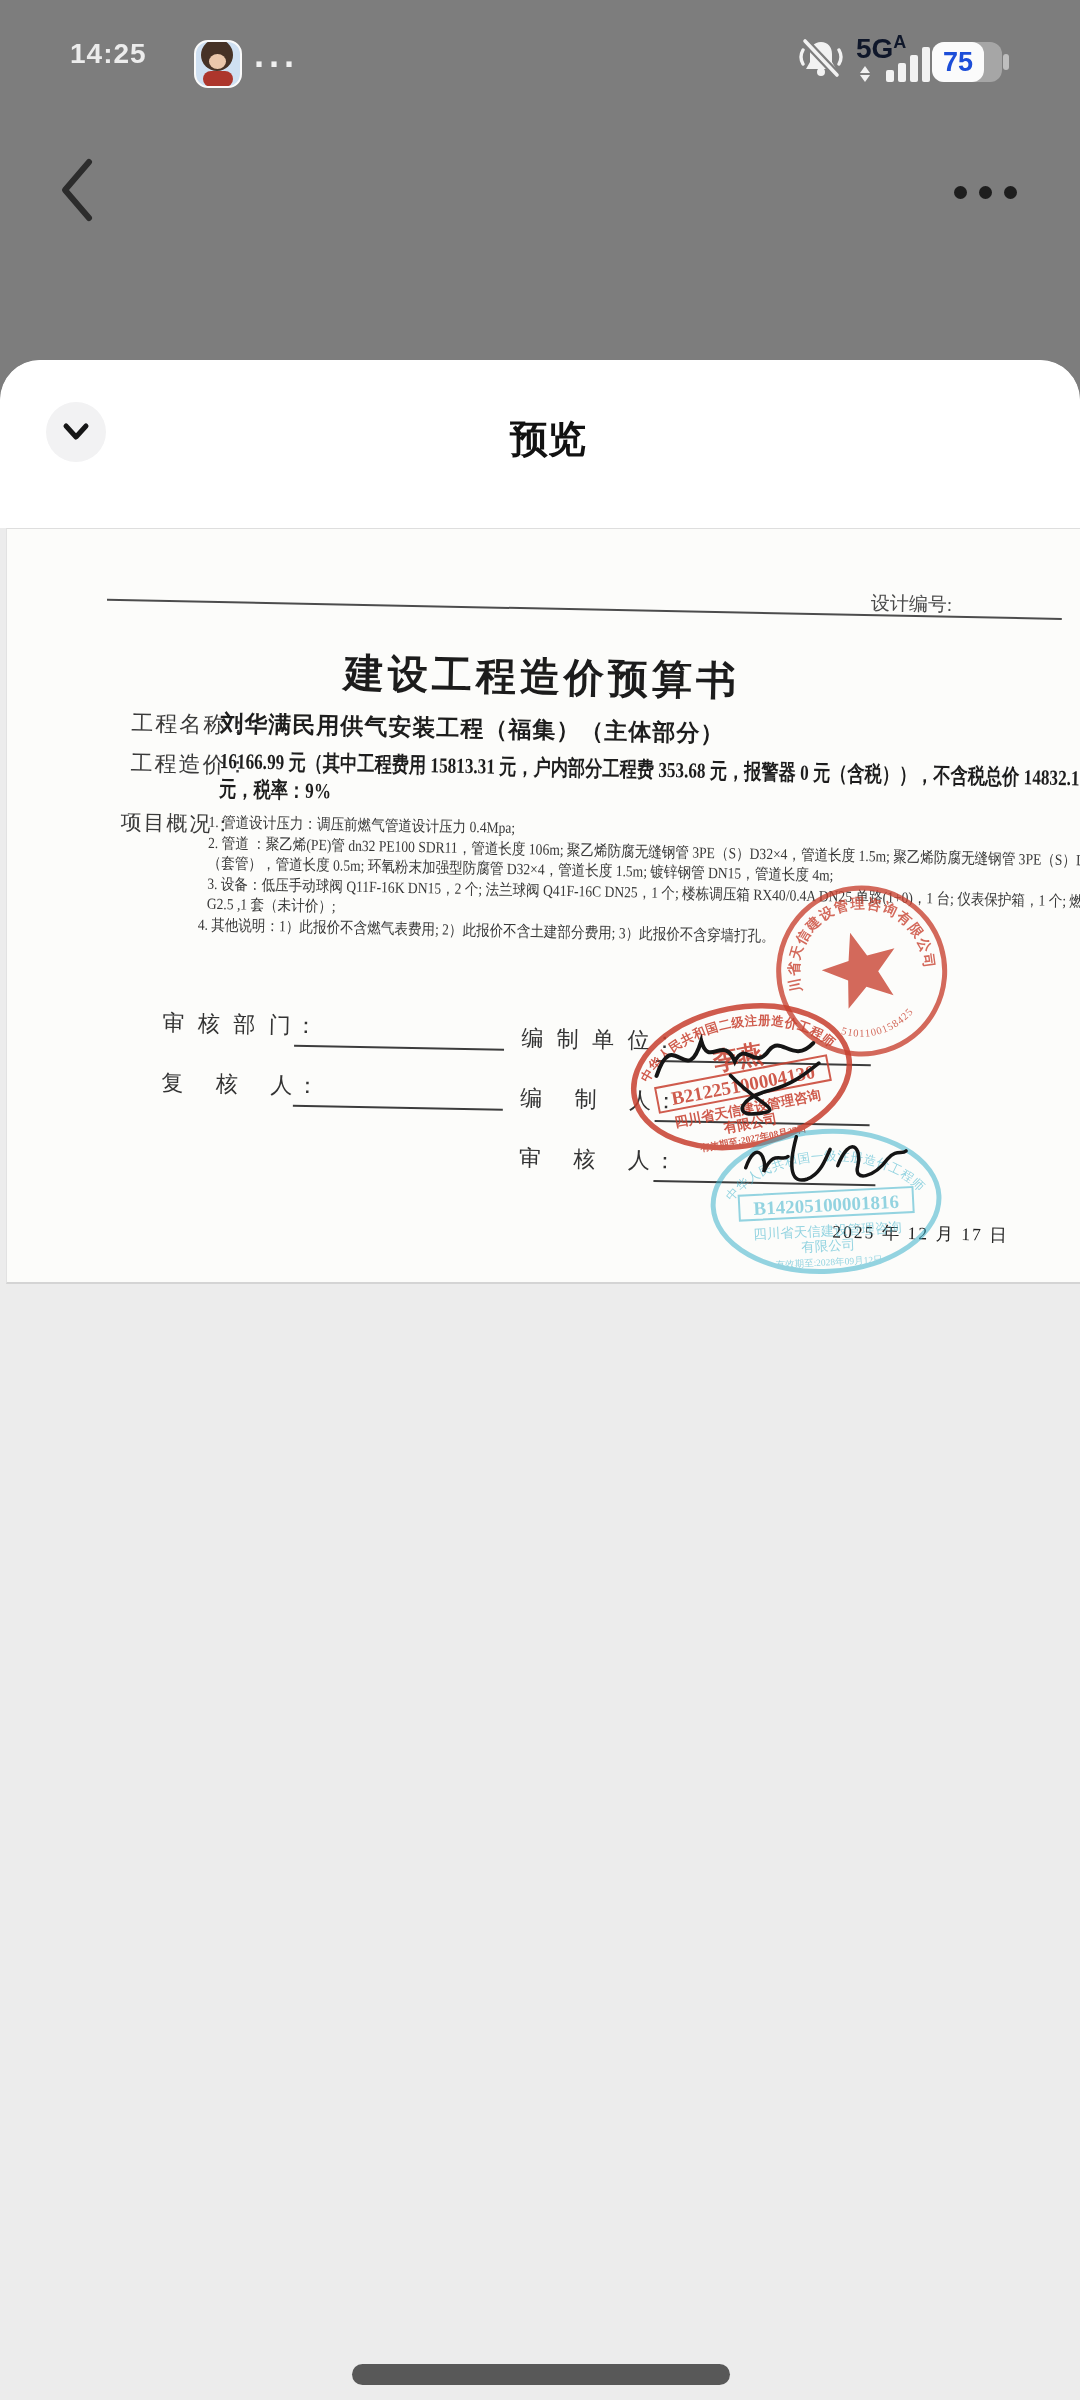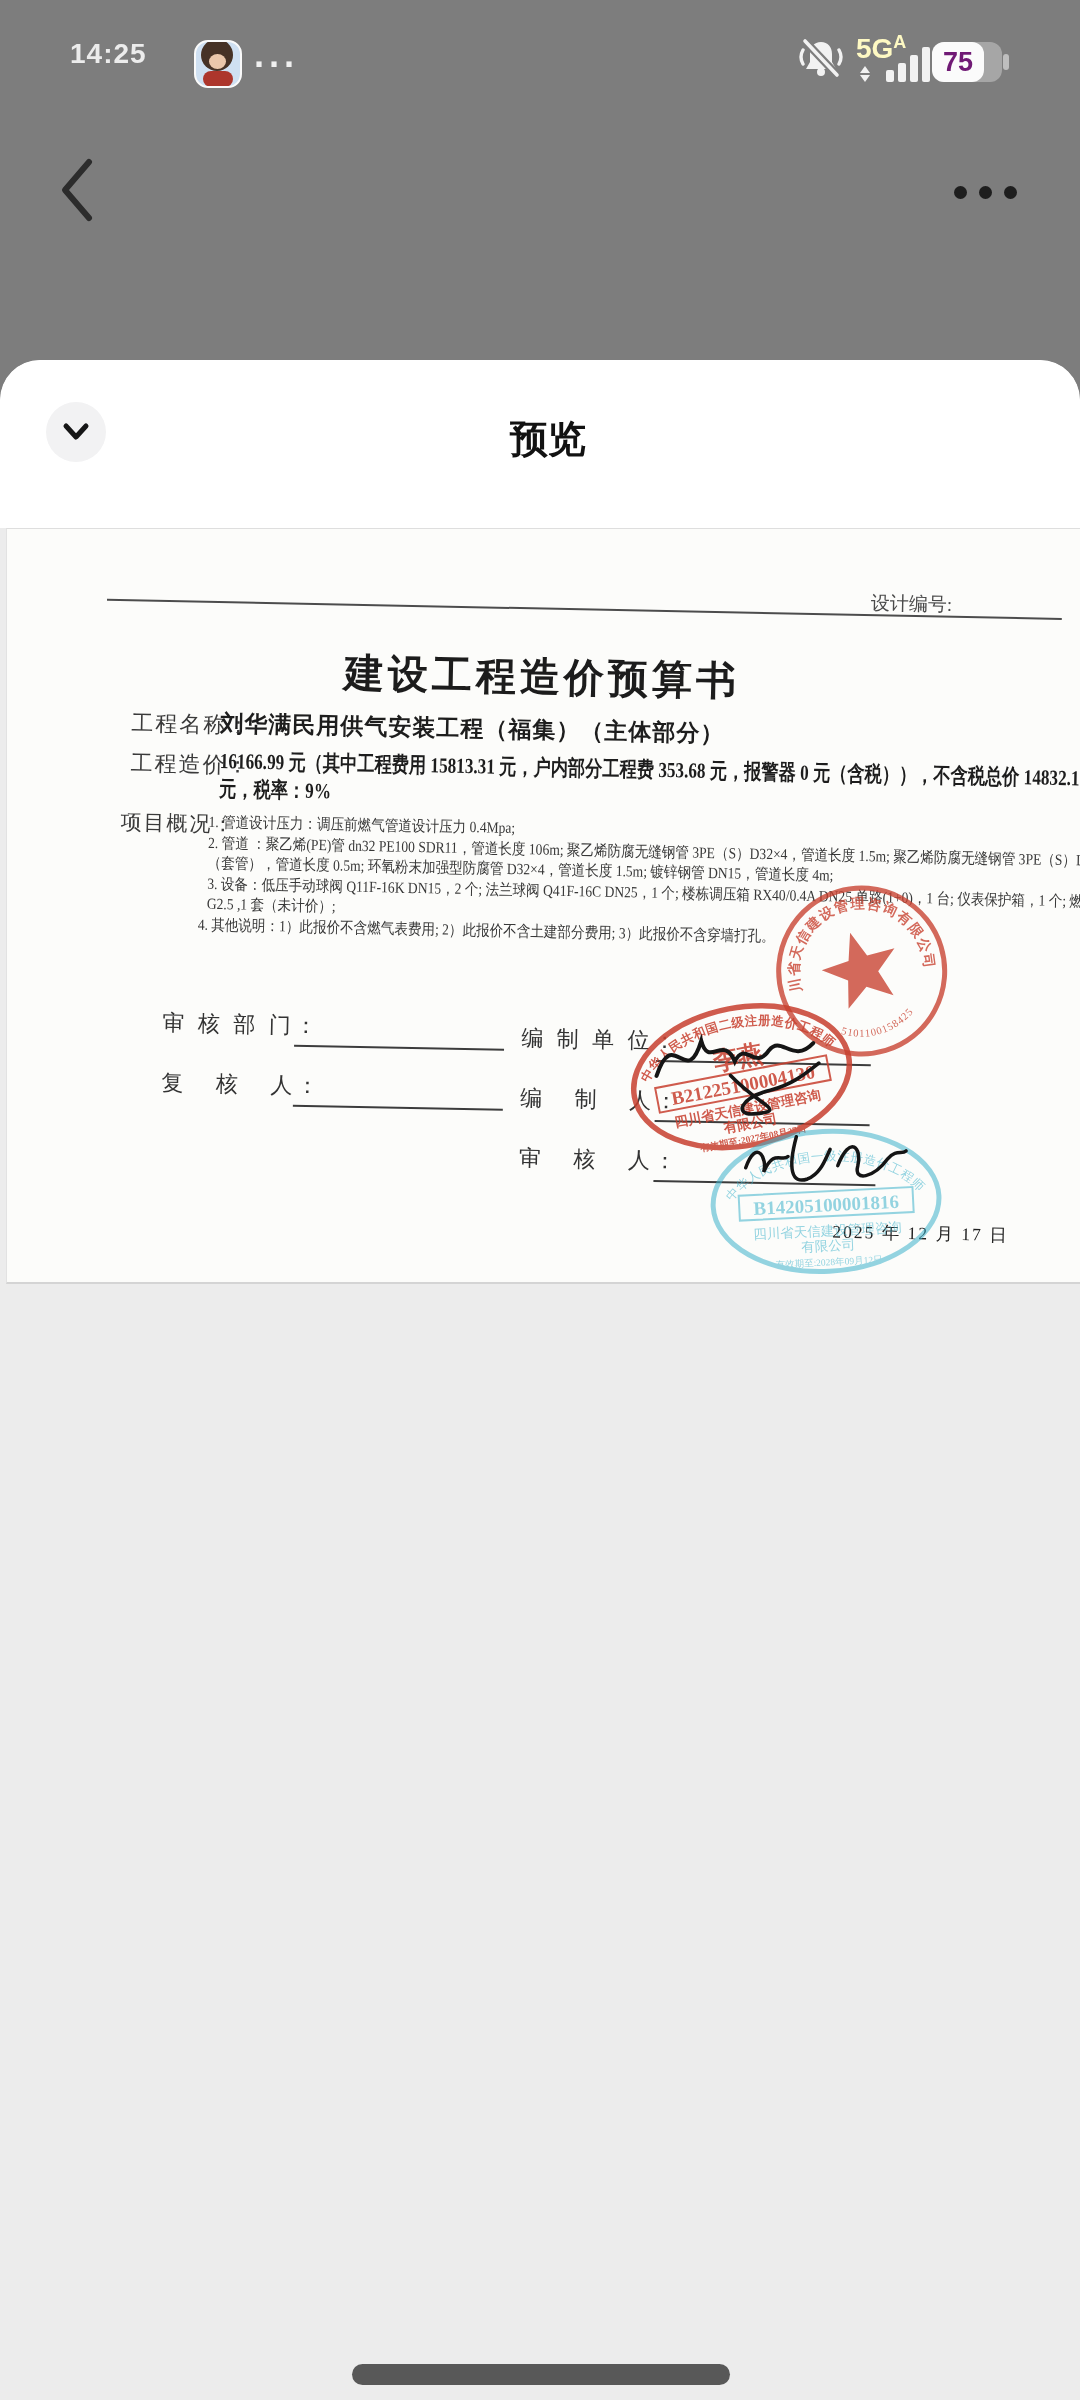--- a/index.html
+++ b/index.html
@@ -8,32 +8,32 @@
   .abs{position:absolute;}
 
   
   .time{left:70px;top:38px;font-size:28px;font-weight:700;color:#ececec;letter-spacing:1px;}
   .avatar{left:194px;top:40px;width:44px;height:44px;border-radius:14px;background:#cfe0f2;
           border:2px solid #fafafa;overflow:hidden;}
   .avatar .hair{position:absolute;left:5px;top:-3px;width:32px;height:32px;border-radius:50%;background:#463226;}
   .avatar .face{position:absolute;left:13px;top:12px;width:17px;height:15px;border-radius:50%;background:#eac7ab;}
   .avatar .body{position:absolute;left:7px;top:29px;width:30px;height:16px;border-radius:8px;background:#ad362c;}
   .sb-dots{left:254px;top:44px;font-size:36px;font-weight:700;color:#f0f0f0;letter-spacing:3px;}
-  .net{left:856px;top:32px;color:#fef9c3;font-size:28px;font-weight:700;}
+  .net{left:856px;top:32px;color:#0f172a;font-size:28px;font-weight:700;}
   .net sup{font-size:18px;}
   .updown{left:860px;top:66px;width:10px;}
   .tri-up{width:0;height:0;border-left:5px solid transparent;border-right:5px solid transparent;
           border-bottom:7px solid #f2f2f2;margin-bottom:2px;}
   .tri-dn{width:0;height:0;border-left:5px solid transparent;border-right:5px solid transparent;
           border-top:7px solid #f2f2f2;}
   .bars{left:886px;top:44px;display:flex;align-items:flex-end;gap:4px;height:38px;}
   .bars i{display:block;width:8px;background:#f2f2f2;border-radius:2px;}
   .battery{left:932px;top:42px;width:70px;height:40px;border-radius:12px;background:rgba(255,255,255,.32);}
   .bat-fill{position:absolute;left:0;top:0;width:52px;height:40px;background:#fbfbfb;border-radius:12px;
-            display:flex;align-items:center;justify-content:center;font-size:27px;font-weight:700;color:#701a75;}
+            display:flex;align-items:center;justify-content:center;font-size:27px;font-weight:700;color:#1d4ed8;}
   .bat-nub{position:absolute;right:-7px;top:12px;width:6px;height:16px;border-radius:3px;background:rgba(255,255,255,.5);}
 
   
   .back-btn{left:44px;top:152px;width:64px;height:76px;display:flex;align-items:center;justify-content:center;}
   .more-btn{left:930px;top:172px;width:110px;height:40px;display:flex;align-items:center;gap:12px;justify-content:center;}
   .more-btn i{display:block;width:13px;height:13px;border-radius:50%;background:#1e1e1e;}
 
   
   .sheet{left:0;top:360px;width:1080px;height:2040px;background:#ececec;border-radius:40px 40px 0 0;overflow:hidden;}
   .sheet-header{position:absolute;left:0;top:0;width:100%;height:168px;background:#ffffff;border-radius:40px 40px 0 0;}

